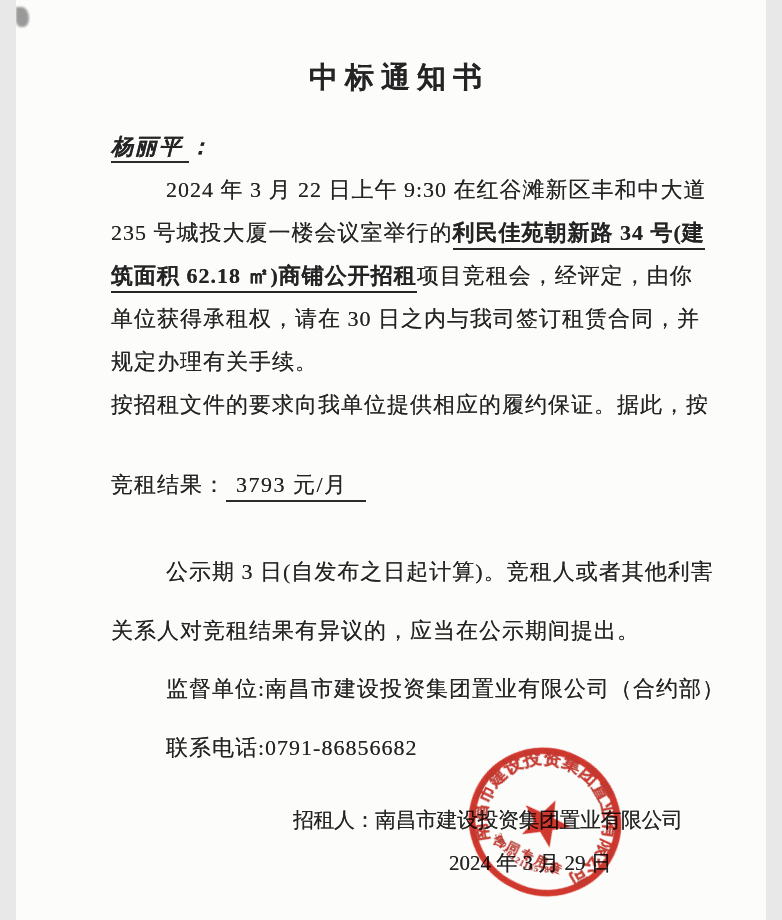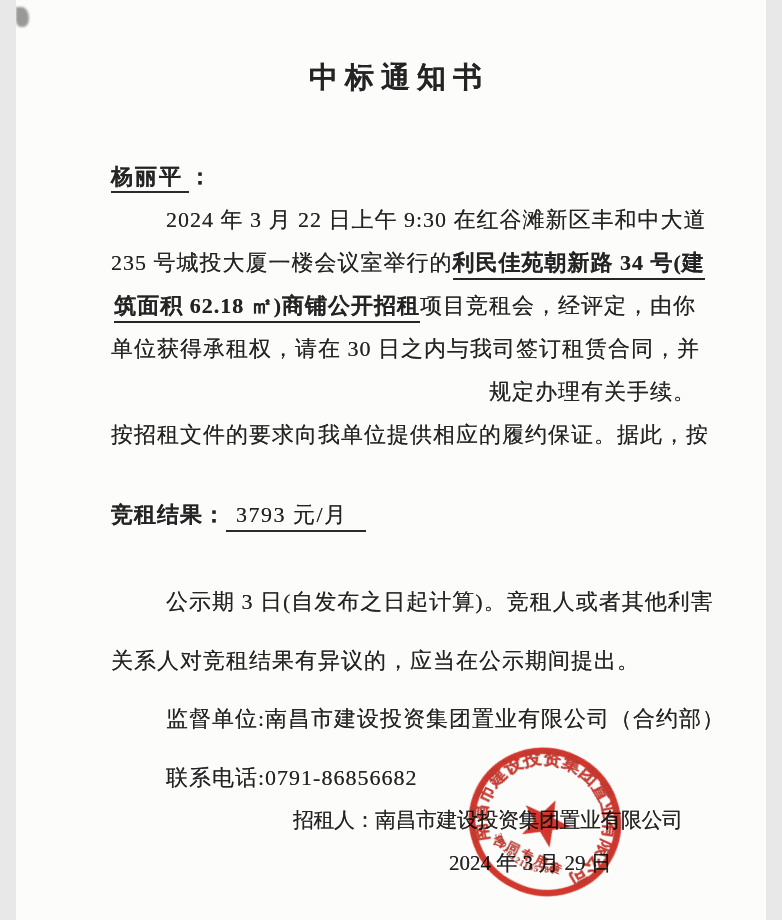--- a/index.html
+++ b/index.html
@@ -28,52 +28,53 @@
     margin:56px 0 0 0;
     padding-left:16px;
     text-align:center;
     font-size:29px;
     font-weight:bold;
     letter-spacing:7px;
     line-height:42px;
   }
   .content{padding:0 70px 0 95px;}
   .greeting{
-    margin-top:64px;
+    margin-top:34px;
     font-size:22px;
     font-weight:bold;
     line-height:30px;
+    font-style:italic;
   }
   .greeting .name{
     border-bottom:2px solid #2b2b2b;
     padding:0 6px 2px 0;
     letter-spacing:2px;
   }
   .para .line{
     font-size:22px;
     letter-spacing:1px;
     white-space:nowrap;
   }
-  .para-main{margin-top:6px;text-align:right;}
+  .para-main{margin-top:6px;}
   .para-main .line{line-height:43px;}
   .para-notice{margin-top:54px;}
   .para-notice .line{line-height:38.5px;margin-top:20px;}
   .indent{text-indent:55px;}
   .em{
     font-weight:bold;
     border-bottom:2px solid #262626;
     padding-bottom:3px;
   }
   .result-line{
     margin-top:45px;
     font-size:22px;
     line-height:28px;
     white-space:nowrap;
   }
-  .result-label{font-weight:bold;letter-spacing:1px;}
+  .result-label{font-weight:normal;letter-spacing:1px;}
   .result-value{
     border-bottom:2px solid #2b2b2b;
     padding:0 18px 3px 10px;
     letter-spacing:1.5px;
   }
   .lessor-line{
     position:absolute;left:277px;top:806px;
     font-size:21px;letter-spacing:-0.5px;
     white-space:nowrap;
   }

